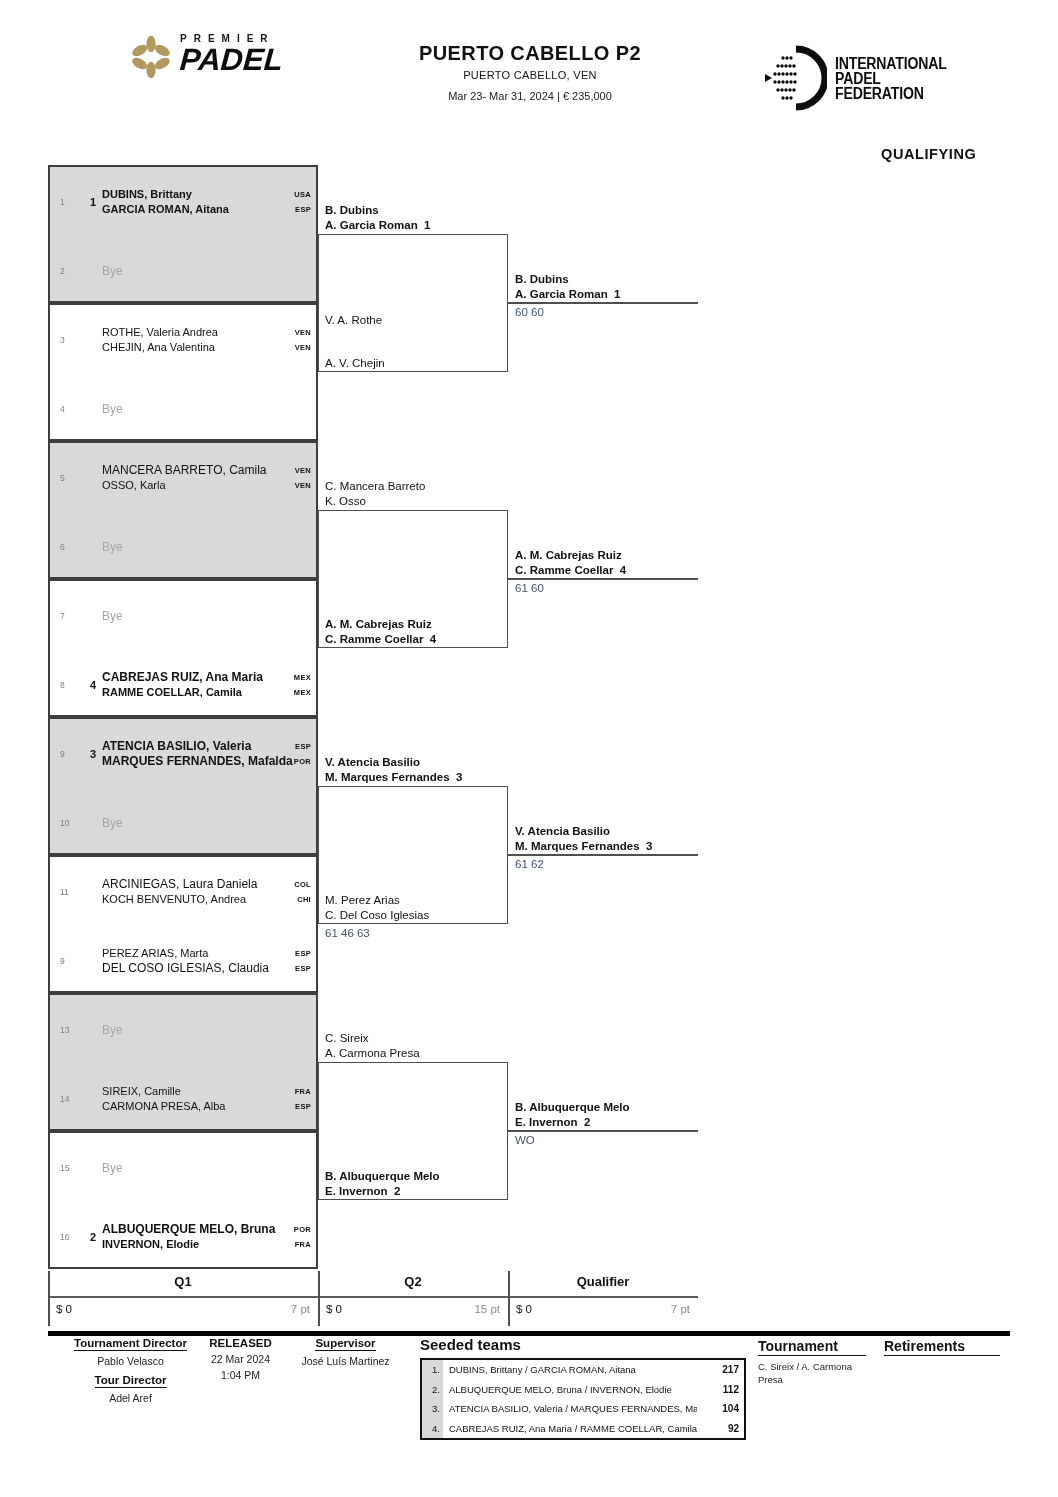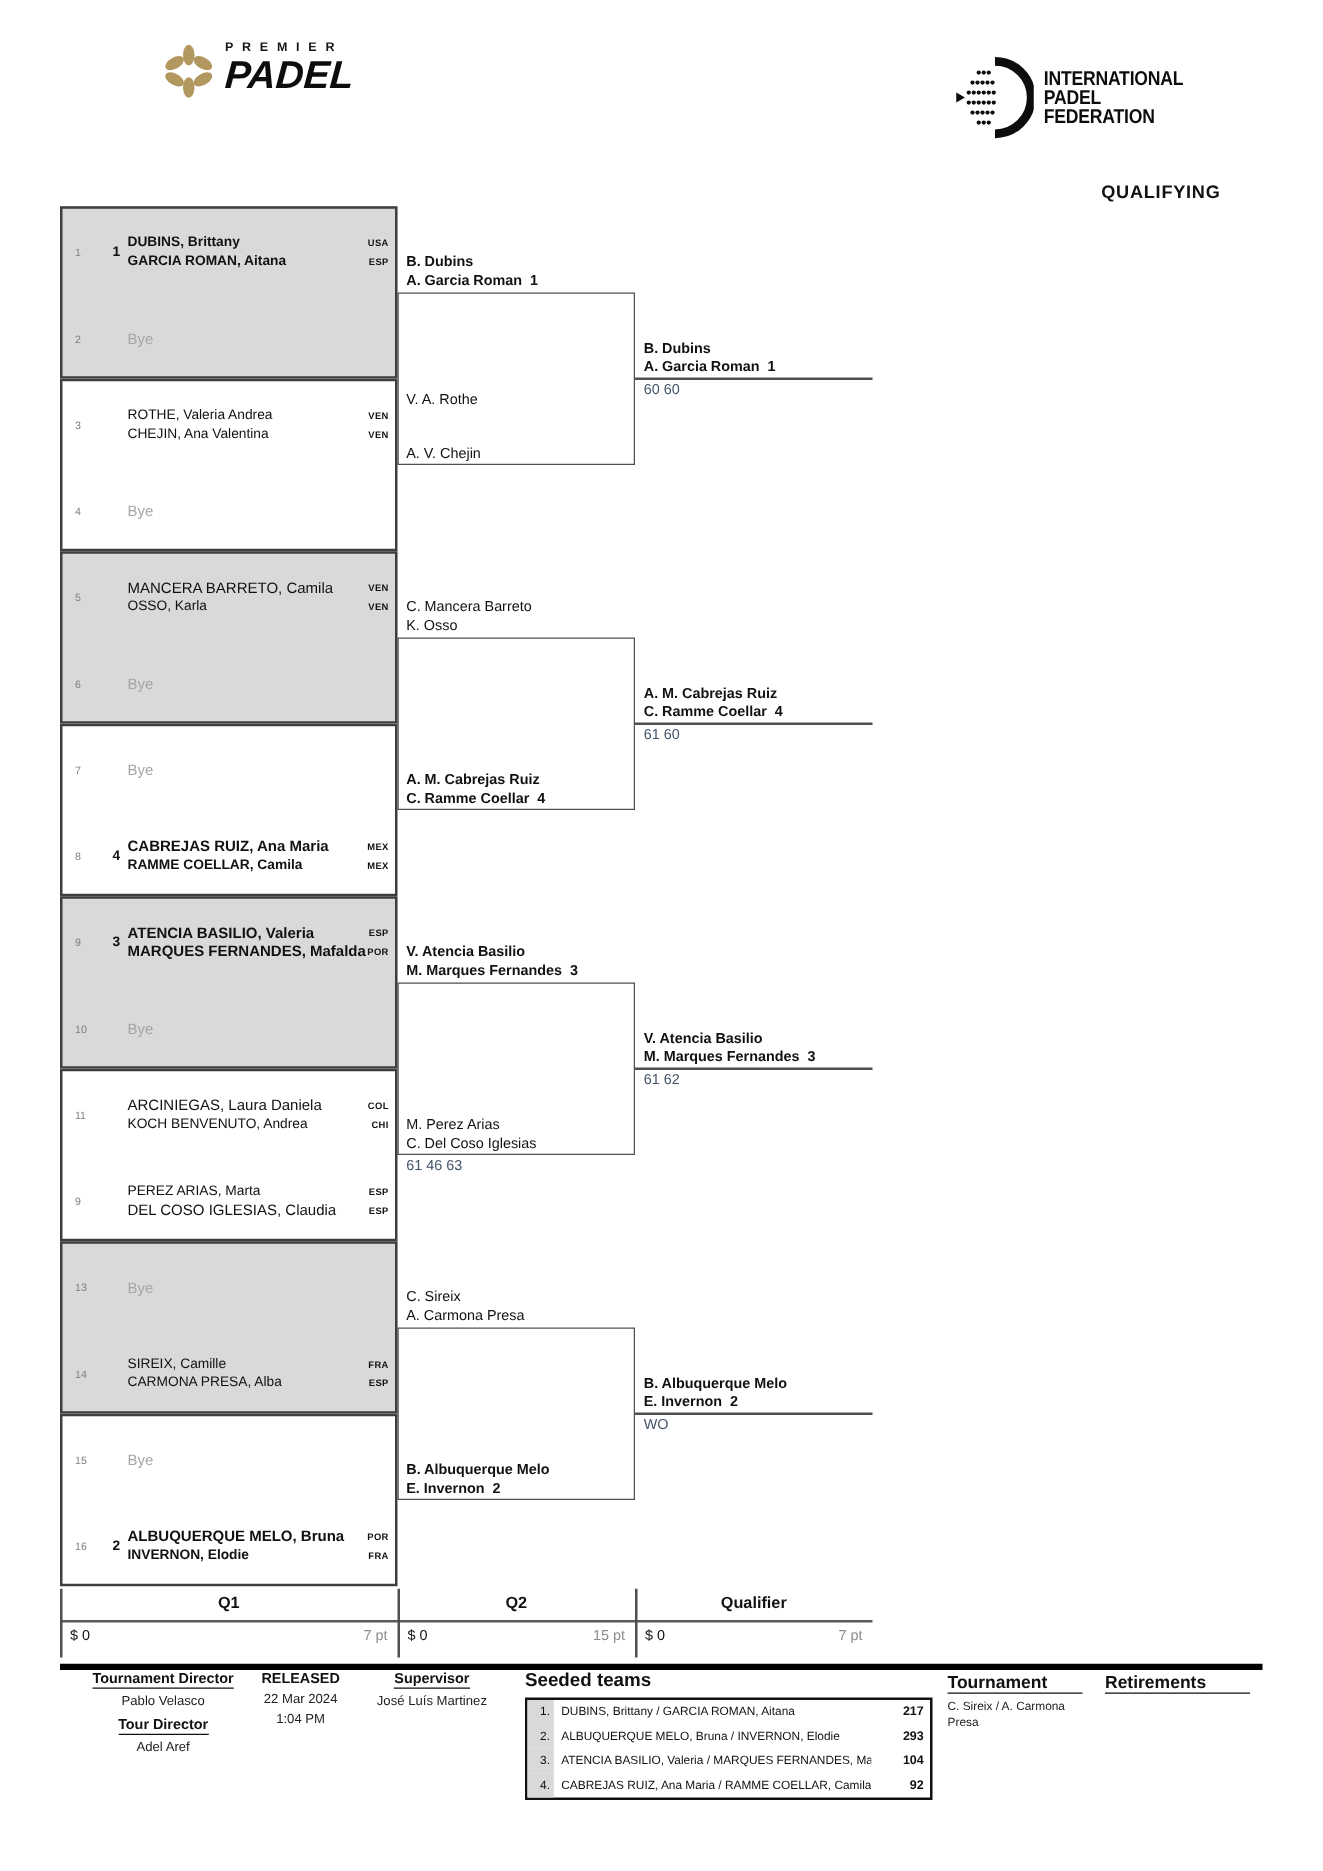--- a/index.html
+++ b/index.html
@@ -76,20 +76,25 @@
         <ellipse rx="4.6" ry="8.2" cx="-11.3" cy="6.5" transform="rotate(-60 -11.3 6.5)"></ellipse>
         <ellipse rx="4.6" ry="8.2" cx="11.3" cy="-6.5" transform="rotate(-60 11.3 -6.5)"></ellipse>
       </g>
     </svg>
     <div class="pp-text">
       <div class="pp-premier">PREMIER</div>
       <div class="pp-padel">PADEL</div>
     </div>
   </div>
 
+  <div class="abs title-block" style="left:330px;top:42px;width:400px;">
+    <div class="t-main">PUERTO CABELLO P2</div>
+    <div class="t-sub">PUERTO CABELLO, VEN</div>
+    <div class="t-date">Mar 23- Mar 31, 2024  |  € 235,000</div>
+  </div>
 
   <div class="abs ipf" style="left:763px;top:44px;">
     <svg width="64" height="68" viewBox="0 0 64 68">
       <path d="M 33 5 A 29 29 0 0 1 33 63" stroke="#0d0d0d" stroke-width="7" fill="none"></path>
       <g fill="#0d0d0d">
         <polygon points="2,30 2,38 9,34"></polygon>
         <circle cx="20" cy="14" r="1.7"></circle>
           <circle cx="24" cy="14" r="1.7"></circle>
           <circle cx="28" cy="14" r="1.7"></circle>
         <circle cx="15" cy="22" r="1.7"></circle>
@@ -396,21 +401,21 @@
   <div class="abs seeded-title" style="left:420px;top:1336px;">Seeded teams</div>
   <div class="seedtbl" style="left:420px;top:1358px;width:326px;" id="seedtbl">
       <div class="strow">
         <div class="st-num">1.</div>
         <div class="st-team">DUBINS, Brittany / GARCIA ROMAN, Aitana</div>
         <div class="st-pts">217</div>
       </div>
       <div class="strow">
         <div class="st-num">2.</div>
         <div class="st-team">ALBUQUERQUE MELO, Bruna / INVERNON, Elodie</div>
-        <div class="st-pts">293</div>
+        <div class="st-pts">112</div>
       </div>
       <div class="strow">
         <div class="st-num">3.</div>
         <div class="st-team">ATENCIA BASILIO, Valeria / MARQUES FERNANDES, Maf...</div>
         <div class="st-pts">104</div>
       </div>
       <div class="strow">
         <div class="st-num">4.</div>
         <div class="st-team">CABREJAS RUIZ, Ana Maria / RAMME COELLAR, Camila</div>
         <div class="st-pts">92</div>

